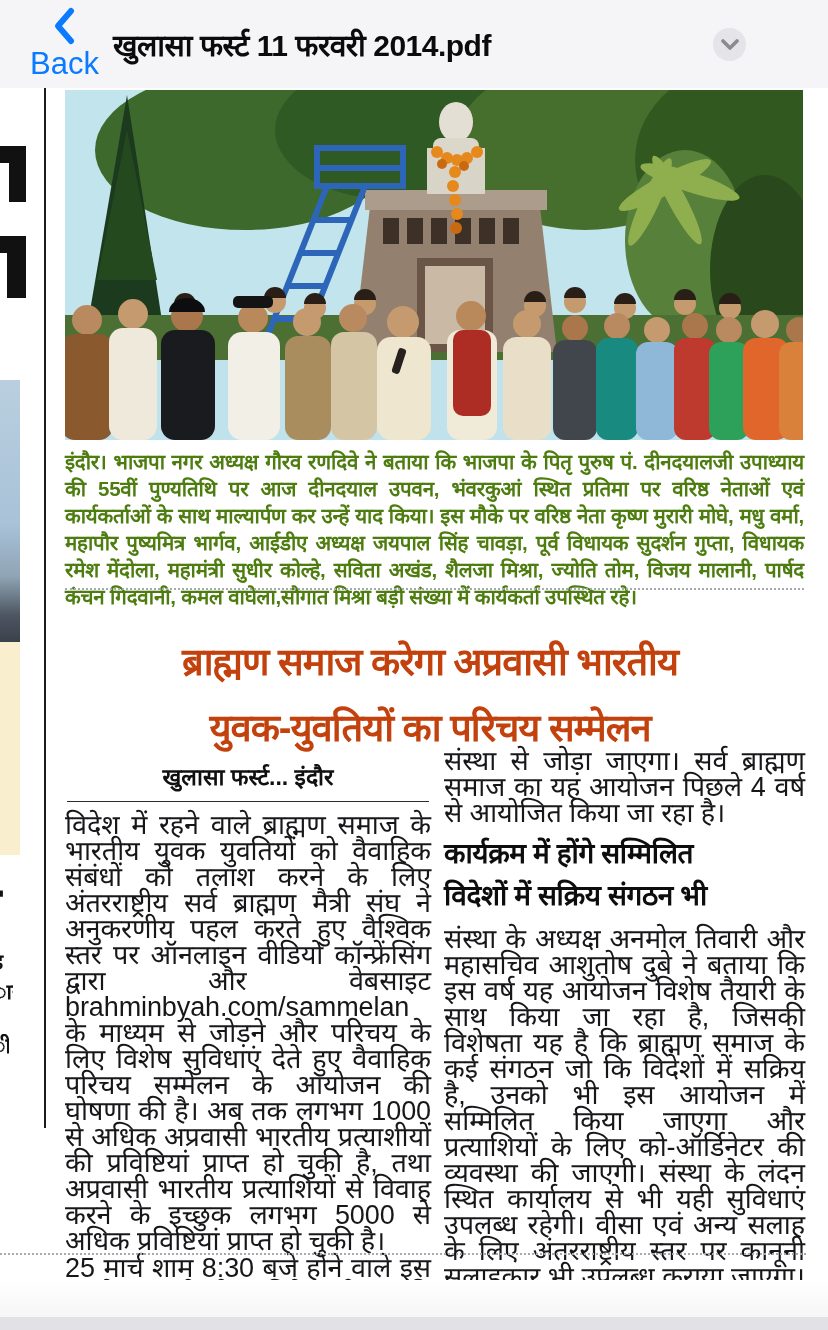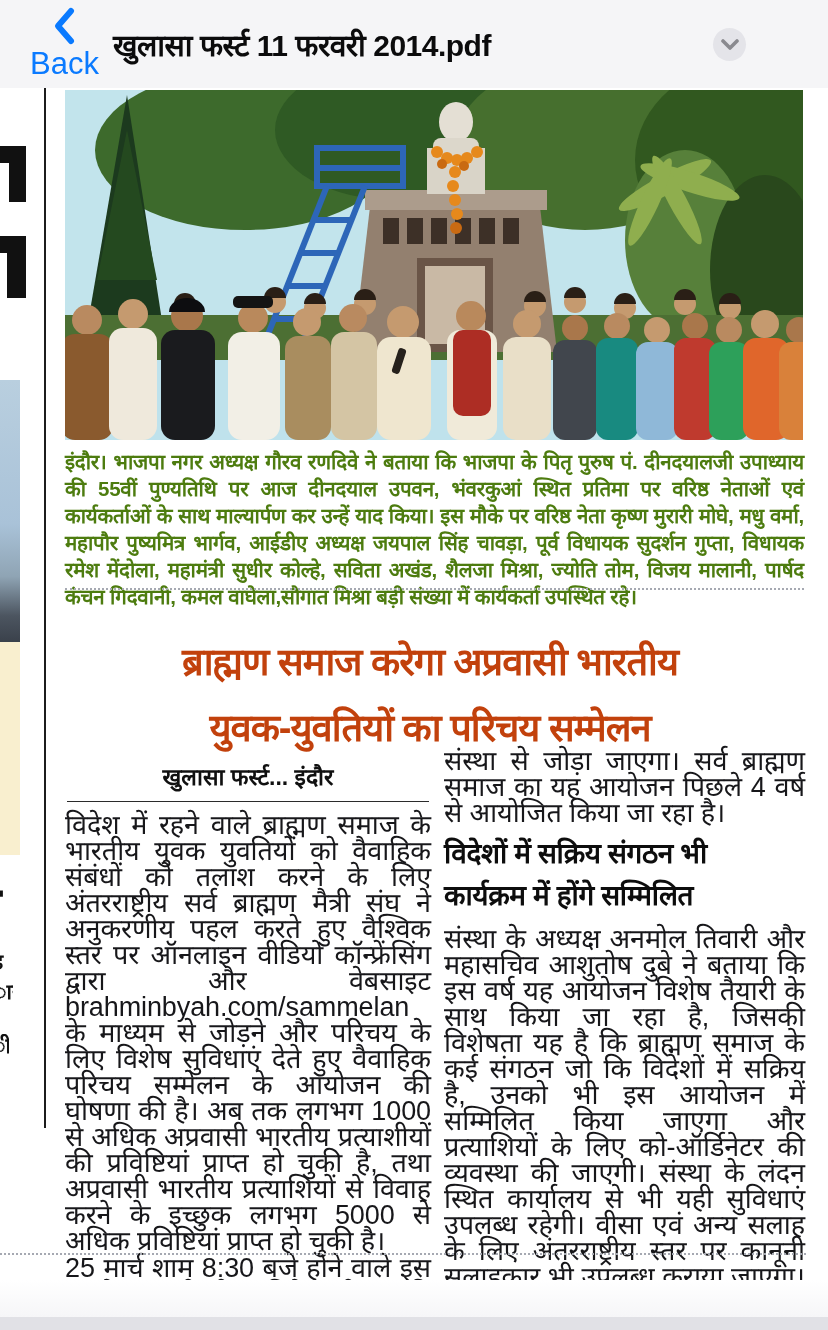--- a/index.html
+++ b/index.html
@@ -268,22 +268,22 @@
     <div class="col1">
       <div class="byline">खुलासा फर्स्ट... इंदौर</div>
       <div class="byline-rule"></div>
       <div class="bodytext">विदेश में रहने वाले ब्राह्मण समाज के भारतीय युवक युवतियों को वैवाहिक संबंधों को तलाश करने के लिए अंतरराष्ट्रीय सर्व ब्राह्मण मैत्री संघ ने अनुकरणीय पहल करते हुए वैश्विक स्तर पर ऑनलाइन वीडियो कॉन्फ्रेंसिंग द्वारा और वेबसाइट brahminbyah.com/sammelan के माध्यम से जोड़ने और परिचय के लिए विशेष सुविधाएं देते हुए वैवाहिक परिचय सम्मेलन के आयोजन की घोषणा की है। अब तक लगभग 1000 से अधिक अप्रवासी भारतीय प्रत्याशीयों की प्रविष्टियां प्राप्त हो चुकी है, तथा अप्रवासी भारतीय प्रत्याशियों से विवाह करने के इच्छुक लगभग 5000 से अधिक प्रविष्टियां प्राप्त हो चुकी है।</div>
       <div class="bodytext">25 मार्च शाम 8:30 बजे होने वाले इस आयोजन को देश विदेश मे काफी सराहना प्राप्त हो रही है और इसके लिए संस्था द्वारा लंदन, अमेरिका, ऑस्ट्रेलिया, कनाडा, जर्मनी, फ्रांस, सिंगापुर आदि कई देशों मे प्रत्याशियों तथा उनके परिजनों को जानकारी दे कर</div>
     </div>
 
     <div class="col2">
       <div class="bodytext">संस्था से जोड़ा जाएगा। सर्व ब्राह्मण समाज का यह आयोजन पिछले 4 वर्ष से आयोजित किया जा रहा है।</div>
       <div class="subhead">
+        <div>कार्यक्रम में होंगे सम्मिलित</div>
         <div>विदेशों में सक्रिय संगठन भी</div>
-        <div>कार्यक्रम में होंगे सम्मिलित</div>
       </div>
       <div class="bodytext">संस्था के अध्यक्ष अनमोल तिवारी और महासचिव आशुतोष दुबे ने बताया कि इस वर्ष यह आयोजन विशेष तैयारी के साथ किया जा रहा है, जिसकी विशेषता यह है कि ब्राह्मण समाज के कई संगठन जो कि विदेशों में सक्रिय है, उनको भी इस आयोजन में सम्मिलित किया जाएगा और प्रत्याशियों के लिए को-ऑर्डिनेटर की व्यवस्था की जाएगी। संस्था के लंदन स्थित कार्यालय से भी यही सुविधाएं उपलब्ध रहेगी। वीसा एवं अन्य सलाह के लिए अंतरराष्ट्रीय  स्तर पर कानूनी सलाहकार भी उपलब्ध कराया जाएगा। सम्मेलन में शामिल होने के लिए आप अपनी प्रविष्टी हेल्प लाइन नंबर 7999526632 पर वाट्सएप कर सकते है अथवा कॉल कर सकते हैं।</div>
     </div>
 
     <div class="dotted dot-2"></div>
     <div class="bottom-fade"></div>
   </div>
 
   <div class="bottom-strip"></div>
 </div>

